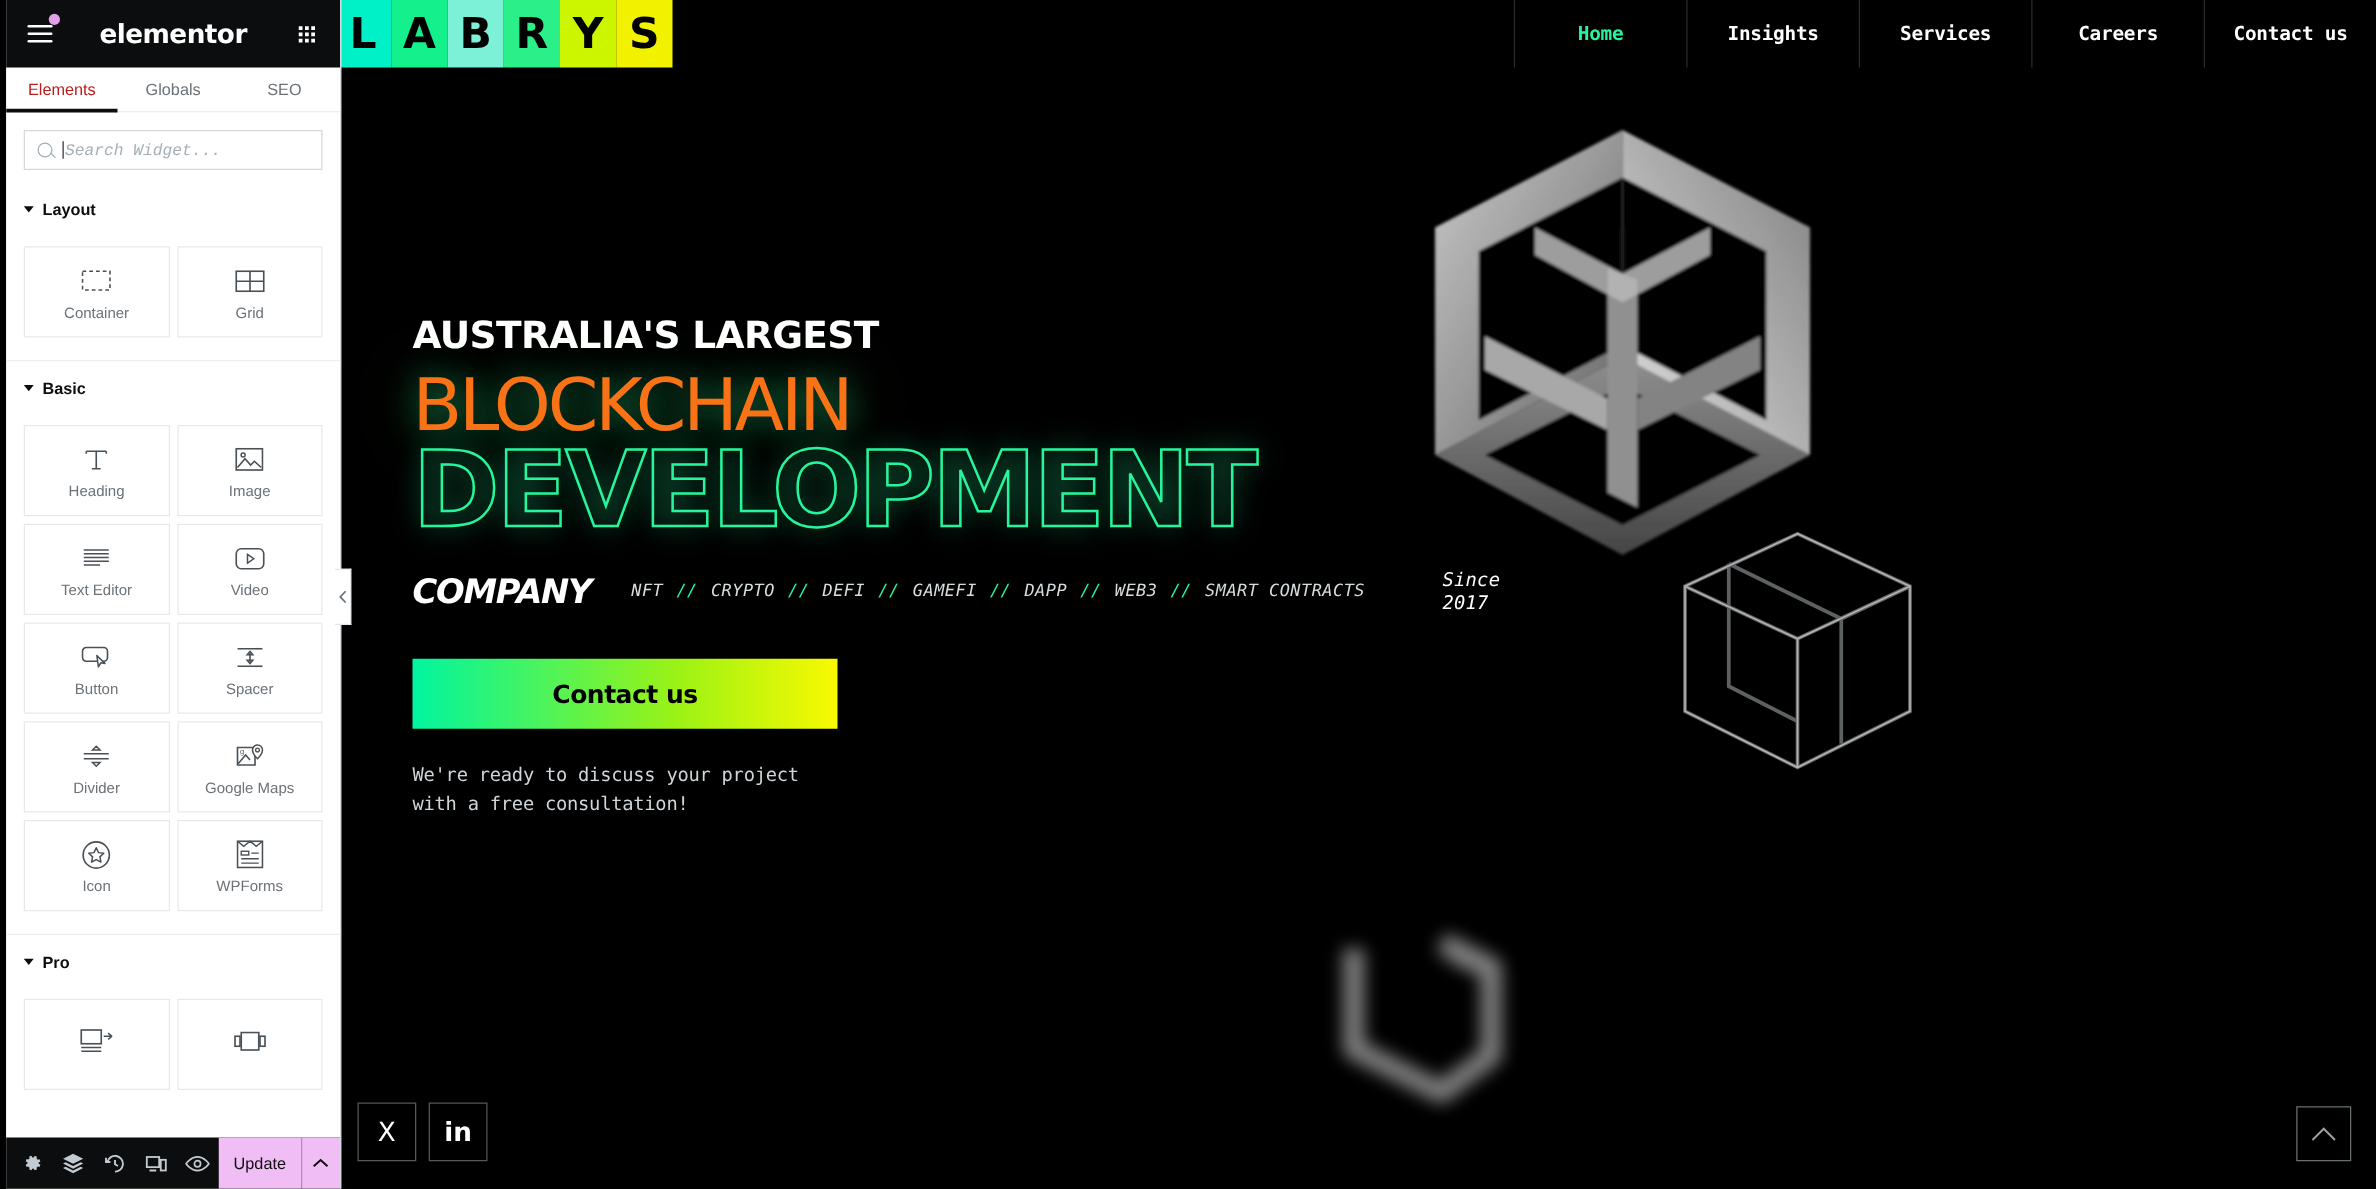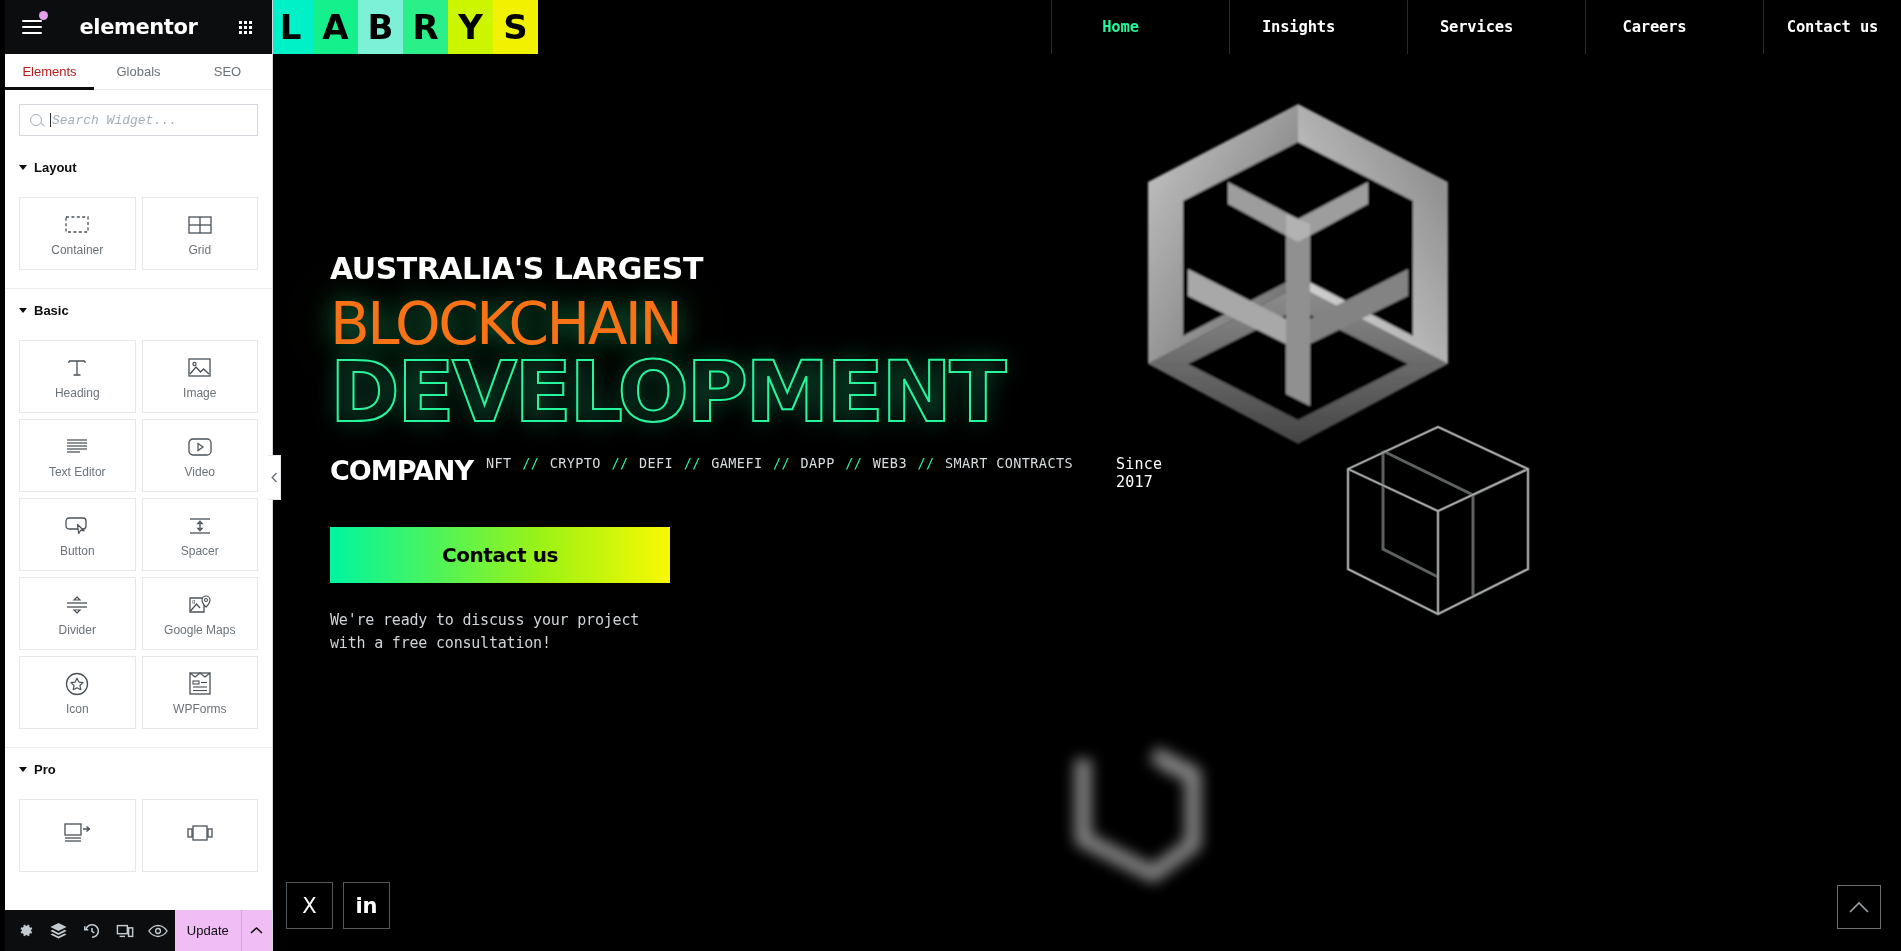--- a/index.html
+++ b/index.html
@@ -155,21 +155,21 @@
     z-index: 10;
   }
   .brand {
     display: flex; align-items: stretch; height: 54px;
   }
   .brand .blk {
     width: 45px; display: flex; align-items: center; justify-content: center;
     font-family: "DejaVu Sans", sans-serif; font-weight: 700; font-size: 34px;
     color: #000; letter-spacing: 0;
   }
-  .site-nav { margin-left: auto; display: flex; align-items: stretch; height: 54px; gap: 40px; }
+  .site-nav { margin-left: auto; display: flex; align-items: stretch; height: 54px; }
   .nav-item {
     display: flex; align-items: center; justify-content: center;
     min-width: 138px; padding: 0 14px;
     font-family: "DejaVu Sans Mono", monospace; font-size: 15.5px; font-weight: 700;
     color: #ffffff; border-left: 1px solid #2b2b2b; cursor: pointer;
     letter-spacing: -0.2px;
   }
   .nav-item.active { color: #25f59c; }
   .nav-item:last-child { border-right: 0; }
 
@@ -187,21 +187,21 @@
   }
   .headline-2 {
     font-family: "DejaVu Sans", sans-serif; font-weight: 700; font-size: 84px;
     line-height: .95; letter-spacing: -2.5px;
     color: transparent;
     -webkit-text-stroke: 2px #25f59c;
     text-shadow: 0 0 24px rgba(37,245,156,.28);
     margin-top: 2px;
   }
   .tagline-row {
-    display: flex; align-items: flex-start; gap: 13px; margin-top: 22px;
+    display: flex; align-items: center; gap: 32px; margin-top: 22px; font-style: italic;
   }
   .company-word {
     font-family: "DejaVu Sans", sans-serif; font-weight: 700; font-size: 27px;
     color: #fff; letter-spacing: -1px;
   }
   .chips {
     font-family: "DejaVu Sans Mono", monospace; font-size: 13.5px;
     color: #d8dde0; letter-spacing: .4px; white-space: nowrap;
   }
   .chips .sep { color: #25f59c; padding: 0 2px; }

